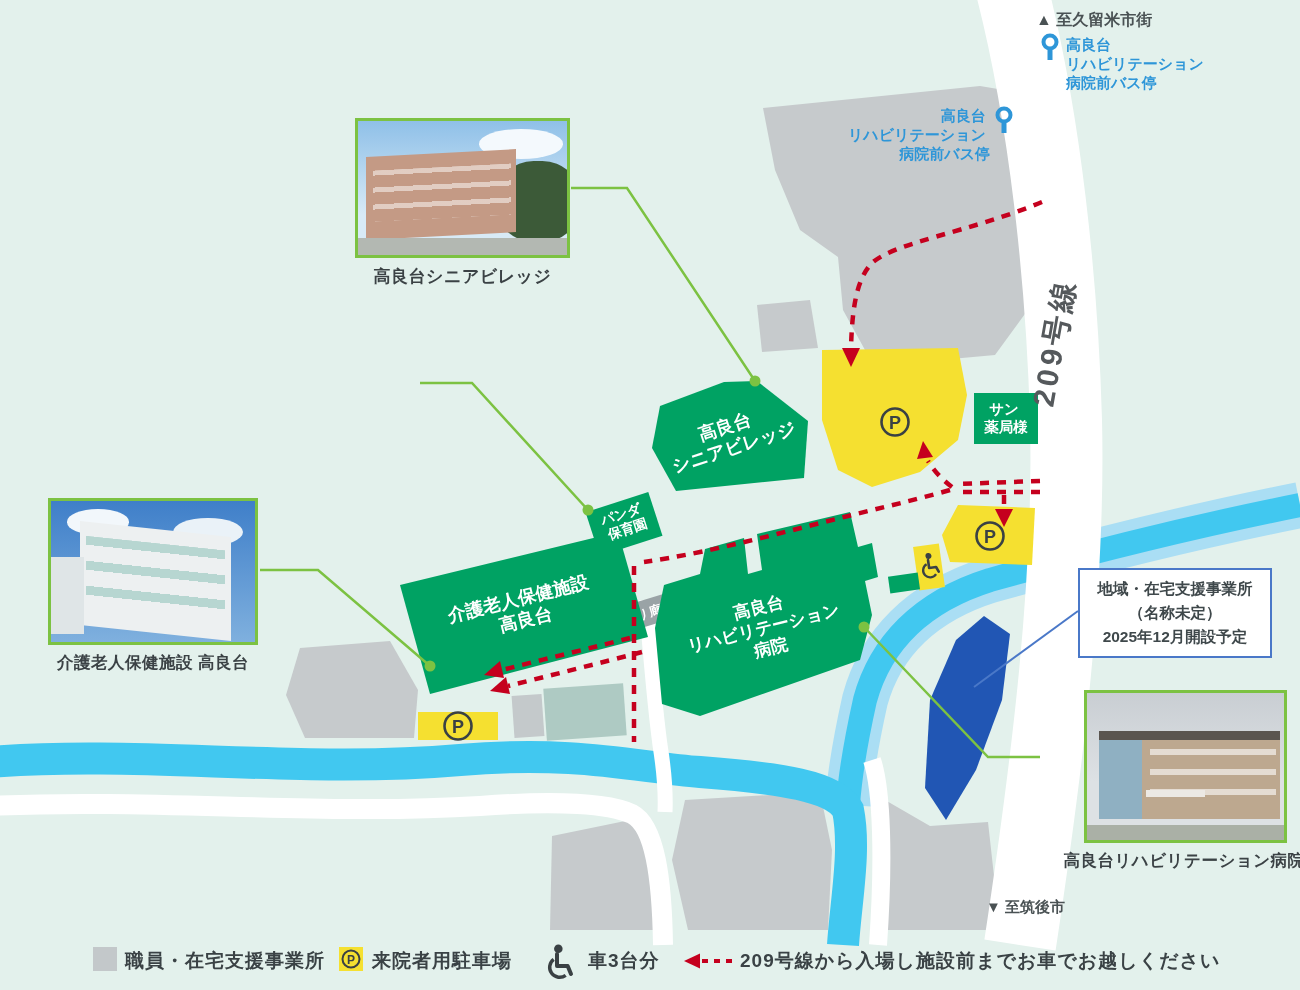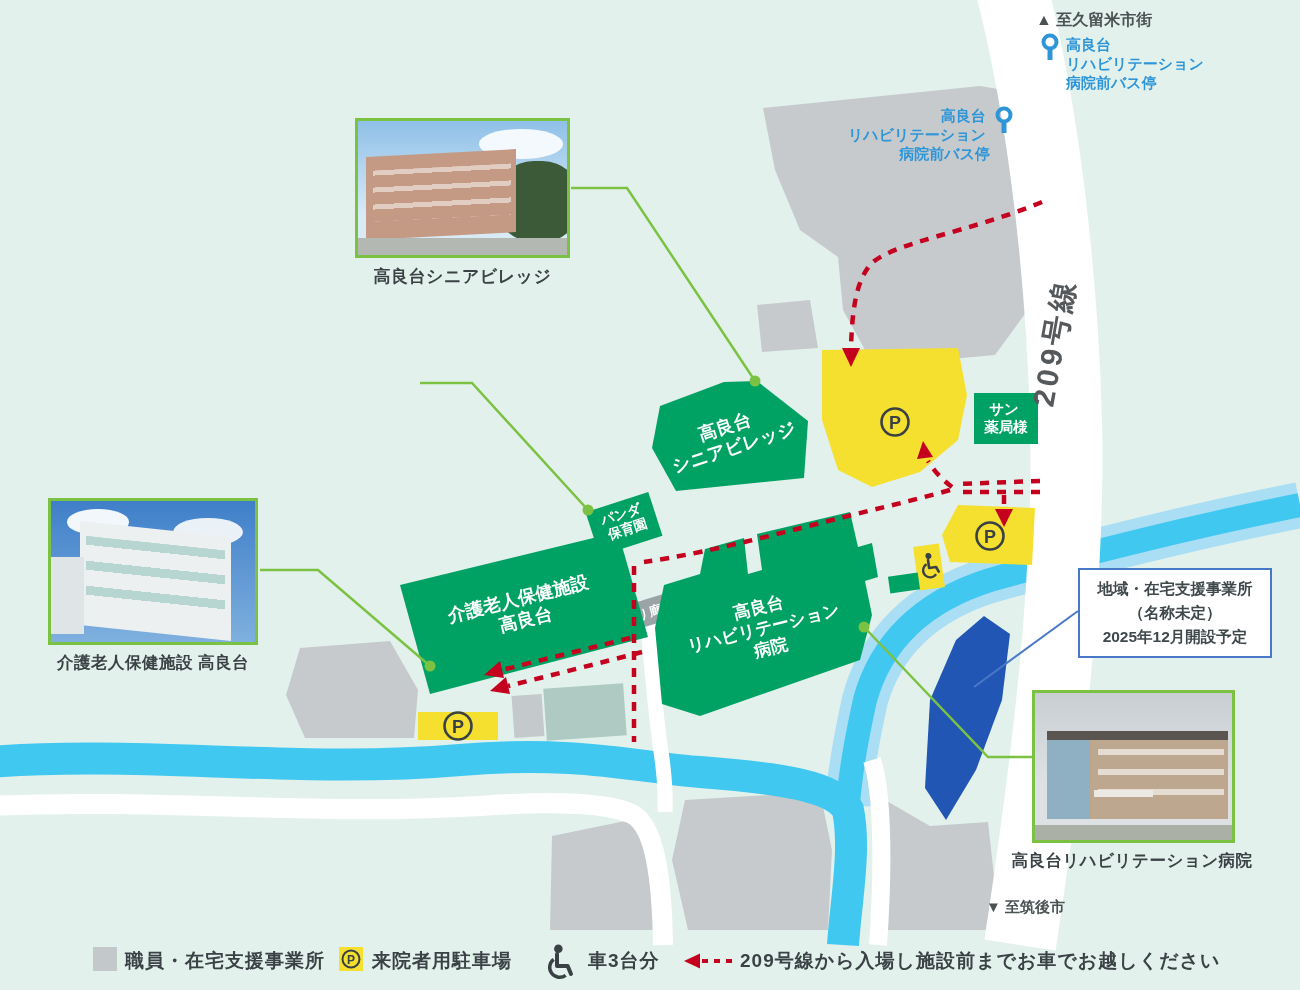--- a/index.html
+++ b/index.html
@@ -208,21 +208,21 @@
     <div class="photo" style="width:210px;height:147px;background:linear-gradient(#3f7fc9,#7fb0de);">
       <div class="ab" style="left:8%;top:6%;width:30%;height:18%;background:#f2f7fb;border-radius:50%;"></div>
       <div class="ab" style="right:6%;top:12%;width:34%;height:20%;background:#eaf2f8;border-radius:50%;"></div>
       <div class="ab" style="left:14%;top:20%;width:74%;height:74%;background:#edf0f1;transform:skewY(6deg);"></div>
       <div class="ab" style="left:17%;top:30%;width:68%;height:52%;transform:skewY(6deg);background:repeating-linear-gradient(180deg,#b7d6d1 0 9px,transparent 9px 25px);"></div>
       <div class="ab" style="left:0;top:40%;width:16%;height:54%;background:#dfe5e7;"></div>
     </div>
     <div class="caption" style="font-size:16.5px;">介護老人保健施設 高良台</div>
   </div>
 
-  <div class="figure" style="left:1016px;top:690px;width:168px;padding-left:16px;">
+  <div class="figure" style="left:1068px;top:690px;width:168px;padding-left:16px;">
     <div class="photo" style="width:203px;height:153px;background:linear-gradient(#c9ced3,#dde1e4 60%);">
       <div class="ab" style="left:6%;top:30%;width:92%;height:56%;background:#bda88f;"></div>
       <div class="ab" style="left:6%;top:26%;width:92%;height:6%;background:#5a5550;"></div>
       <div class="ab" style="left:6%;top:32%;width:22%;height:54%;background:#8fb0c2;"></div>
       <div class="ab" style="left:32%;top:38%;width:64%;height:40%;background:repeating-linear-gradient(180deg,rgba(255,255,255,.6) 0 6px,transparent 6px 20px);"></div>
       <div class="ab" style="left:30%;top:66%;width:30%;height:5%;background:#ece9e4;"></div>
       <div class="ab" style="left:0;bottom:0;width:100%;height:10%;background:#aab0a6;"></div>
     </div>
     <div class="caption" style="width:250px;margin-left:-25px;font-size:16.5px;">高良台リハビリテーション病院</div>
   </div>

